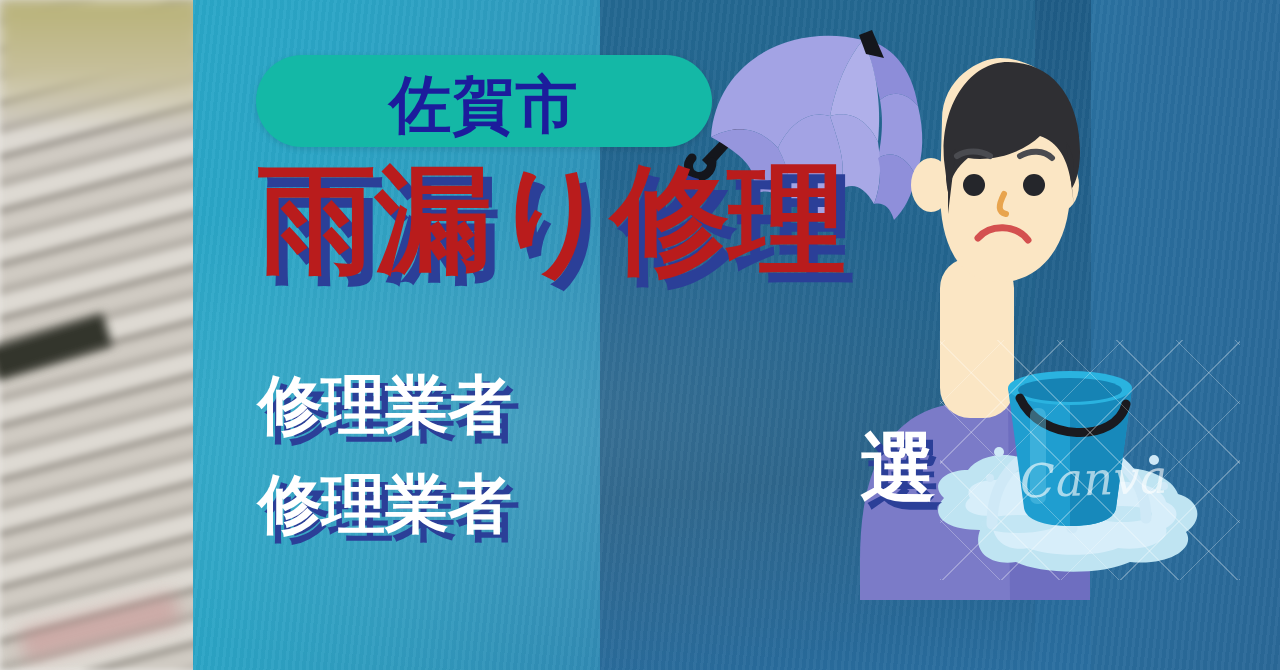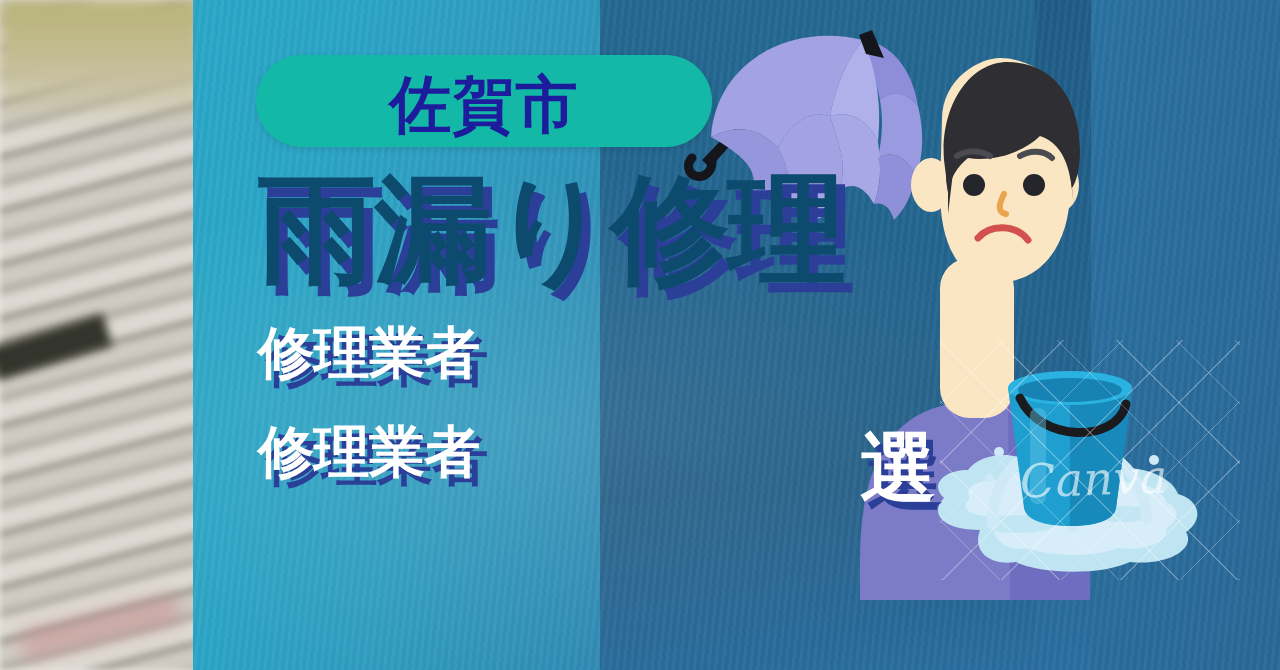--- a/index.html
+++ b/index.html
@@ -97,31 +97,32 @@
     color:#1c1c9c;font-weight:bold;letter-spacing:.02em;
     font-family:"DejaVu Sans","Liberation Sans",sans-serif;
     white-space:nowrap;
   }
   .pill-top .pill-text{font-size:62px;}
   .pill-bottom .pill-text{font-size:52px;}
 
   .headline{
     position:absolute;left:258px;top:170px;
     font-size:118px;line-height:1;font-weight:bold;
-    color:#0c4a6e;white-space:nowrap;letter-spacing:-.01em;
-    font-family:Liberation Sans, sans-serif;
+    color:#b91c1c;white-space:nowrap;letter-spacing:-.01em;
+    font-family:Liberation Mono, monospace;
     text-shadow:9px 10px 0 #2b3f98;
   }
 
   .sub1,.sub2{
     position:absolute;left:258px;
-    font-size:56px;line-height:1;font-weight:bold;
+    font-size:64px;line-height:1;font-weight:bold;
     color:#ffffff;white-space:nowrap;letter-spacing:-.01em;
     font-family:"DejaVu Sans","Liberation Sans",sans-serif;
     text-shadow:8px 8px 0 #2b3f98;
+    margin-top:48px;
   }
   .sub1{top:325px;}
   .sub2{top:424px;}
 
   .bignum{
     position:absolute;left:612px;top:318px;
     font-size:215px;line-height:.92;font-weight:bold;
     color:#ffffff;letter-spacing:-.04em;
     font-family:"DejaVu Sans","Liberation Sans",sans-serif;
     text-shadow:11px 12px 0 #2b3f98;

